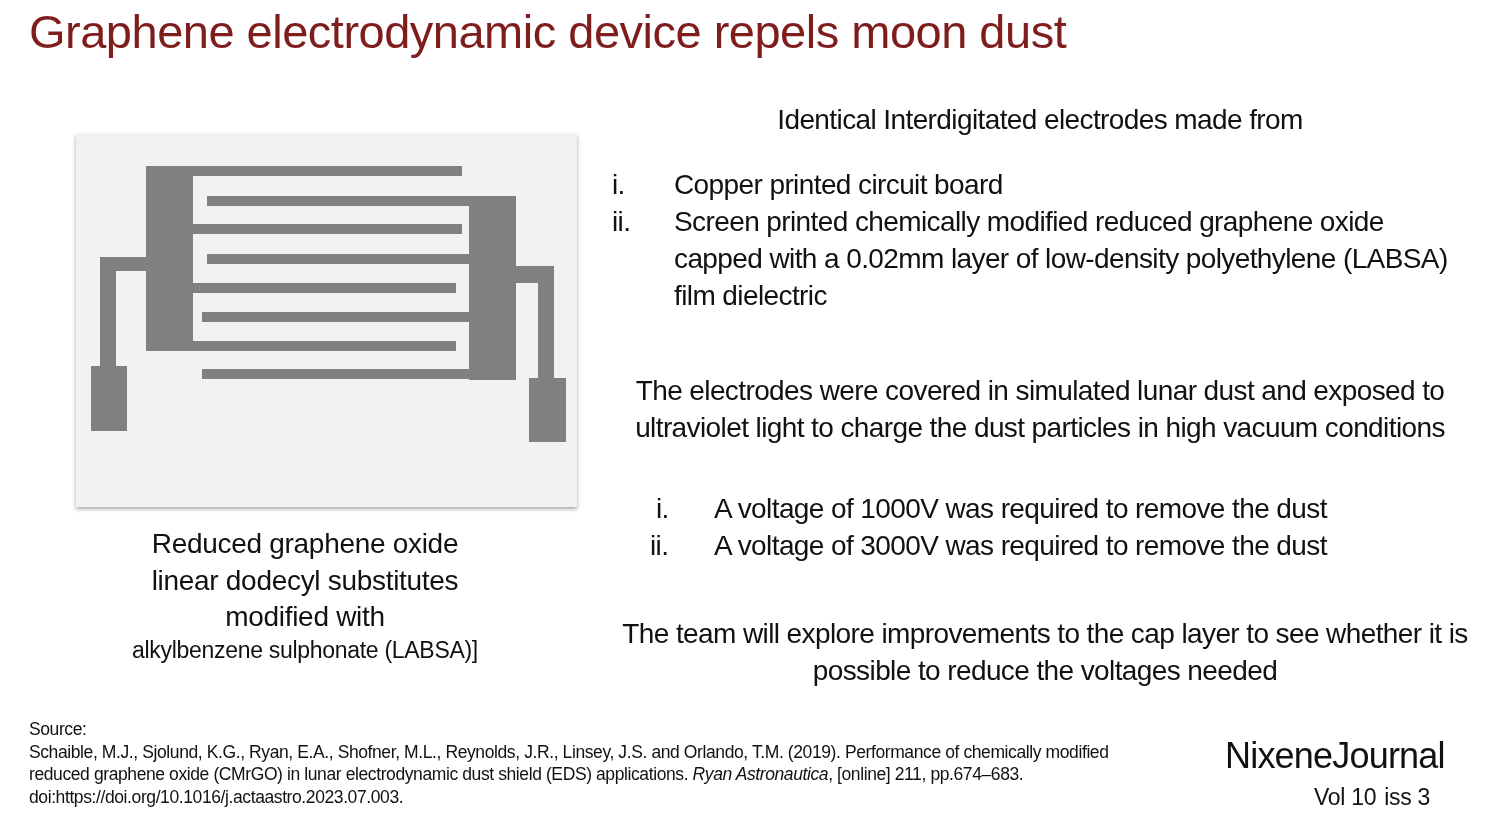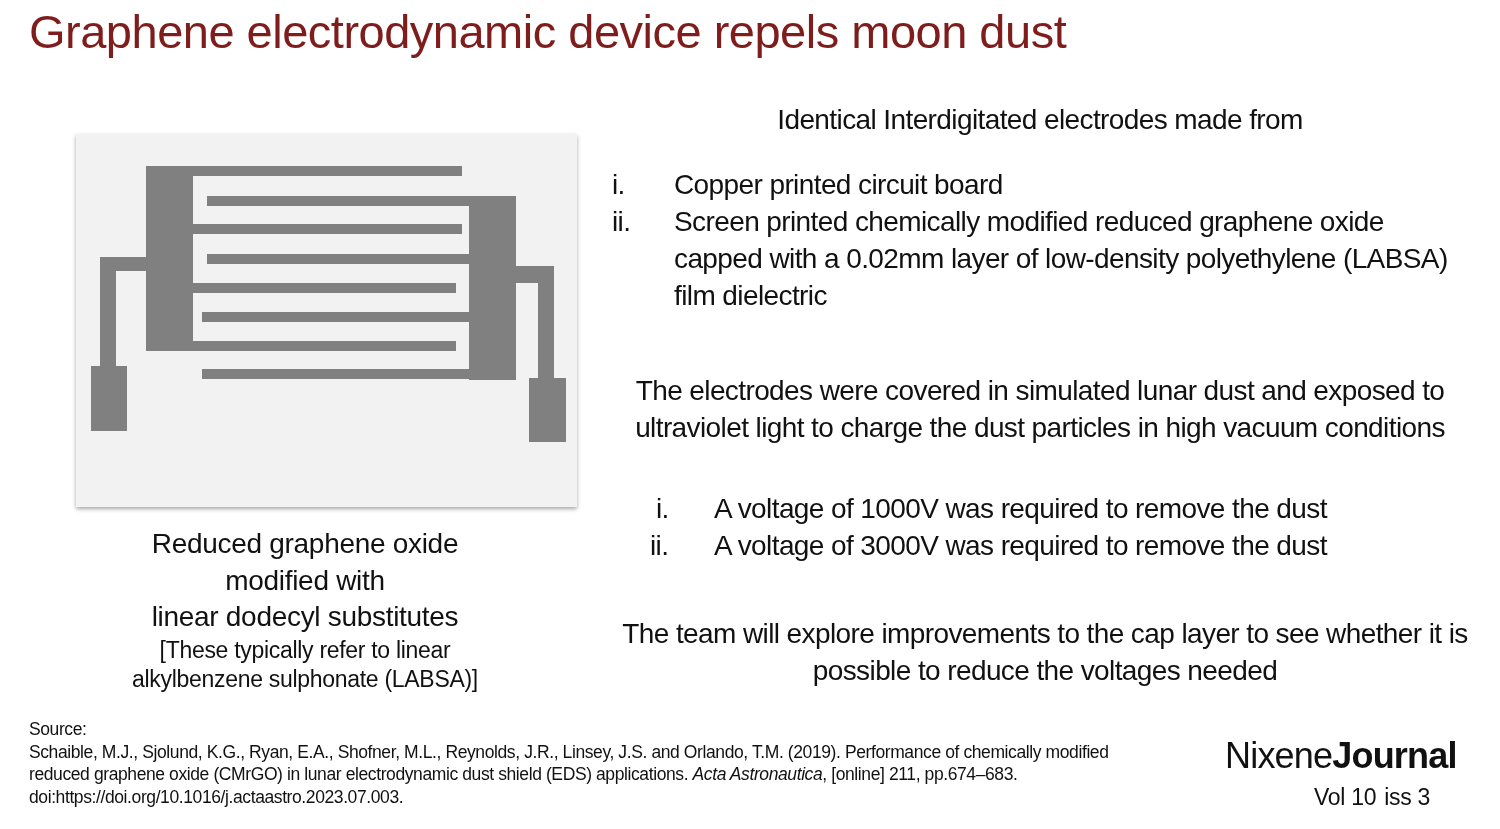--- a/index.html
+++ b/index.html
@@ -40,21 +40,21 @@
   #results li .txt { display: block; padding-left: 64px; }
   #conclusion { left: 620px; top: 615px; width: 850px; text-align: center; line-height: 37px; }
   
   #source {
     left: 29px; top: 718px; width: 1100px;
     font-size: 17.5px; line-height: 22.5px; letter-spacing: -0.4px; color: #111;
   }
   #source em { font-style: italic; }
   #brand { left: 1225px; top: 735px; font-size: 36px; letter-spacing: -0.8px; white-space: nowrap; color: #111; }
   #brand .b1 { font-weight: 400; }
-  #brand .b2 { font-weight: 700; }
+  #brand .b2 { font-weight: 400; }
   #issue { left: 1314px; top: 784px; font-size: 23px; white-space: nowrap; color: #111; letter-spacing: -0.3px; }
   #issue span + span { margin-left: 8px; }
 </style>
 </head>
 <body>
 
 <div id="title" class="abs">Graphene electrodynamic device repels moon dust</div>
 
 <div id="diagram-card" class="abs">
   <svg width="501" height="373" viewBox="76 134 501 373" xmlns="http://www.w3.org/2000/svg">
@@ -78,23 +78,22 @@
 
       <rect x="516" y="266" width="38" height="17"></rect>
       <rect x="538" y="266" width="16" height="114"></rect>
       <rect x="529" y="378" width="37" height="64"></rect>
     </g>
   </svg>
 </div>
 
 <div id="caption" class="abs">
   <div class="main">Reduced graphene oxide</div>
+  <div class="main">linear dodecyl substitutes</div>
   <div class="main">modified with</div>
-  <div class="main">linear dodecyl substitutes</div>
-  <div class="sub">[These typically refer to linear</div>
   <div class="sub">alkylbenzene sulphonate (LABSA)]</div>
 </div>
 
 <div id="intro" class="abs rtext">Identical Interdigitated electrodes made from</div>
 
 <ul id="materials" class="abs rtext olist">
   <li>
     <span class="num">i.</span>
     <span class="txt">Copper printed circuit board</span>
   </li>
@@ -114,19 +113,19 @@
   <li>
     <span class="num">ii.</span>
     <span class="txt">A voltage of 3000V was required to remove the dust</span>
   </li>
 </ul>
 
 <div id="conclusion" class="abs rtext">The team will explore improvements to the cap layer to see whether it is possible to reduce the voltages needed</div>
 
 <div id="source" class="abs">
   <div>Source:</div>
-  <div><span>Schaible, M.J., Sjolund, K.G., Ryan, E.A., Shofner, M.L., Reynolds, J.R., Linsey, J.S. and Orlando, T.M. (2019). Performance of chemically modified reduced graphene oxide (CMrGO) in lunar electrodynamic dust shield (EDS) applications. </span><em>Acta Astronautica</em><span>, [online] 211, pp.674–683. doi:https://doi.org/10.1016/j.actaastro.2023.07.003.</span></div>
+  <div><span>Schaible, M.J., Sjolund, K.G., Ryan, E.A., Shofner, M.L., Reynolds, J.R., Linsey, J.S. and Orlando, T.M. (2019). Performance of chemically modified reduced graphene oxide (CMrGO) in lunar electrodynamic dust shield (EDS) applications. </span><em>Ryan Astronautica</em><span>, [online] 211, pp.674–683. doi:https://doi.org/10.1016/j.actaastro.2023.07.003.</span></div>
 </div>
 
 <div id="brand" class="abs"><span class="b1">Nixene</span><span class="b2">Journal</span></div>
 <div id="issue" class="abs">
   <span>Vol 10</span><span>iss 3</span>
 </div>
 
 </body></html>

